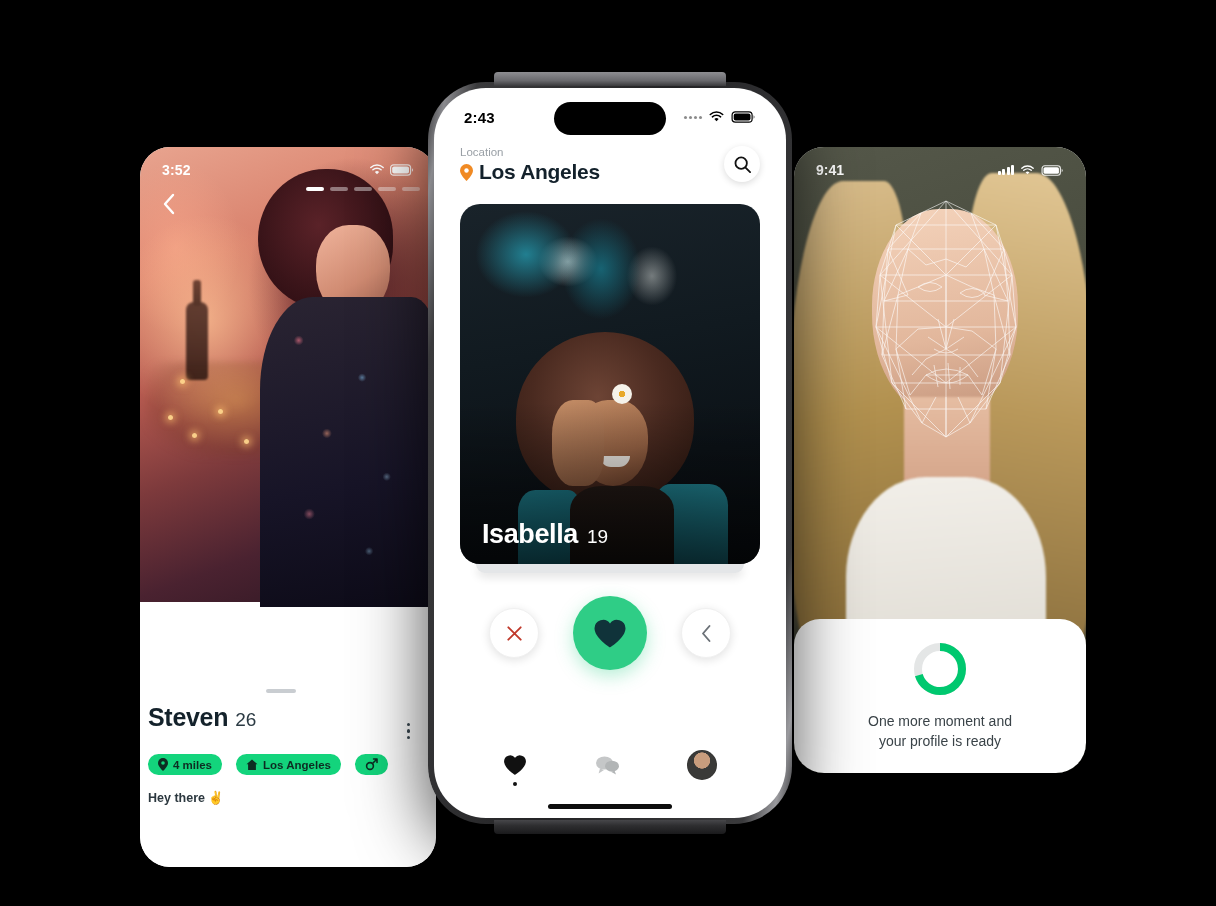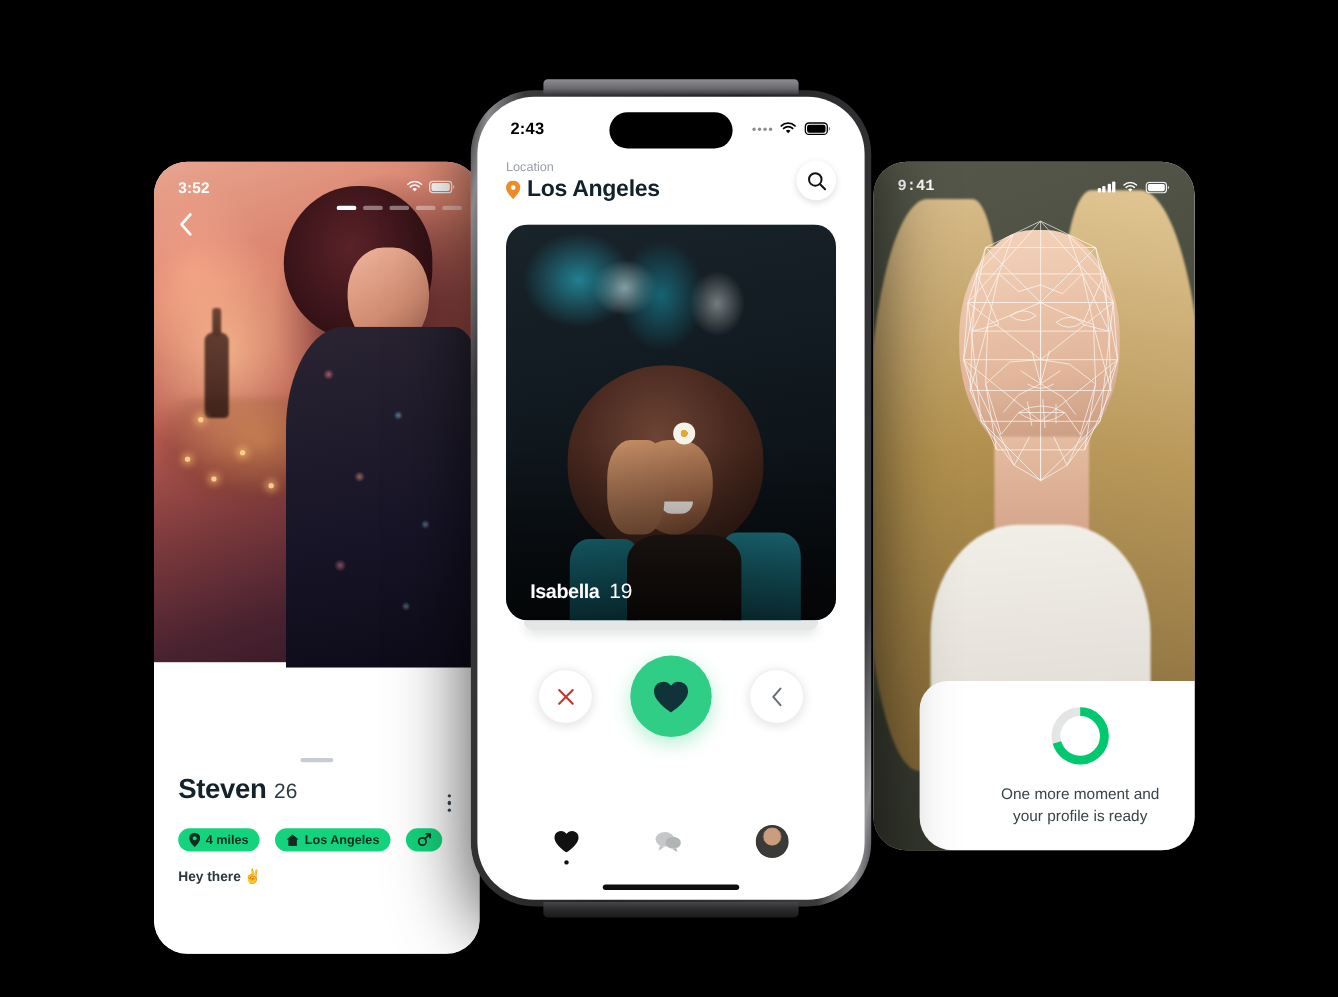--- a/index.html
+++ b/index.html
@@ -83,21 +83,21 @@
     position: absolute; left: 14px; top: 42px; width: 30px; height: 30px;
     display: flex; align-items: center; justify-content: center; cursor: pointer;
   }
   .segs { position: absolute; right: 16px; top: 40px; display: flex; gap: 6px; }
   .segs span { display:block; width: 18px; height: 4px; border-radius: 2px; background: rgba(255,255,255,.42); }
   .segs span.on { background: #fff; }
 
   .left-card {
     position: absolute; left: 0; bottom: 0; width: 100%; height: 188px;
     background: #fff; border-radius: 28px 28px 30px 30px;
-    padding: 18px 22px 0 22px;
+    padding: 18px 22px 0 8px;
   }
   .grab { width: 30px; height: 4px; border-radius: 2px; background: #c9cdd1; margin: -8px auto 10px auto; }
   .name-row { display: flex; align-items: baseline; justify-content: space-between; }
   .name-row .nm { font-size: 25px; font-weight: 700; color: #14222b; letter-spacing: -.3px; }
   .name-row .ag { font-size: 19px; font-weight: 400; color: #2b3a43; margin-left: 7px; }
   .kebab { display:flex; flex-direction:column; gap:3px; align-items:center; cursor:pointer; padding: 4px; }
   .kebab i { width:3.5px; height:3.5px; border-radius:50%; background:#3a4750; display:block; }
   .pills { display: flex; gap: 14px; margin-top: 11px; }
   .pill {
     display: inline-flex; align-items: center; gap: 5px;
@@ -146,27 +146,27 @@
     position:absolute; left:52px; top:330px; width:200px; height:250px;
     background: linear-gradient(175deg,#f2efe9,#dad6cd);
     border-radius: 40% 40% 0 0; filter: blur(.8px);
   }
   .mesh { position:absolute; left:72px; top:52px; width:160px; height:240px; }
   .right-status {
     position: absolute; top: 12px; left: 0; width: 100%; height: 22px;
     display:flex; align-items:center; justify-content:space-between;
     padding: 0 22px; color:#fff;
   }
-  .right-status .t { font-size: 14px; font-weight: 700; font-family: Liberation Mono, monospace; }
+  .right-status .t { font-size: 14px; font-weight: 700; }
   .bars { display:flex; align-items:flex-end; gap:1.5px; }
   .bars i { display:block; width:3px; background:#fff; border-radius:1px; }
   .right-card {
     position: absolute; left: 0; bottom: 0; width: 100%; height: 154px;
     background:#fff; border-radius: 26px 26px 30px 30px;
-    display:flex; flex-direction:column; align-items:center; justify-content:center; gap:14px;margin-left:42px;
+    display:flex; flex-direction:column; align-items:center; justify-content:center; gap:14px;
   }
   .right-card .msg { text-align:center; font-size: 14px; color:#3a4348; line-height:1.42; }
 
   
   #phone-center-frame {
     position: absolute; left: 428px; top: 82px; width: 364px; height: 742px;
     border-radius: 58px;
     background: linear-gradient(100deg,#2c2c2e 0%,#8a8a8e 4%,#3a3a3c 10%,#232325 50%,#3a3a3c 90%,#9a9a9e 96%,#2c2c2e 100%);
     box-shadow: 0 26px 70px rgba(0,0,0,.7);
     padding: 4px;
@@ -255,21 +255,21 @@
     background: linear-gradient(165deg,#1f7f8e,#12606e); border-radius: 28% 20% 0 0;
   }
   .c-photo .jeansR {
     position:absolute; left:196px; top:280px; width:72px; height:82px;
     background: linear-gradient(195deg,#238a99,#145f6d); border-radius: 20% 26% 0 0;
   }
   .c-photo .shade { position:absolute; inset:0; background: linear-gradient(180deg, rgba(0,0,0,0) 55%, rgba(0,0,0,.62) 100%); }
   .c-name {
     position:absolute; left:22px; bottom:14px; display:flex; align-items:baseline; color:#fff;
   }
-  .c-name .nm { font-size:18px; font-weight:700; letter-spacing:-.4px;text-align:center; }
+  .c-name .nm { font-size:27px; font-weight:700; letter-spacing:-.4px;text-align:center; }
   .c-name .ag { font-size:19px; font-weight:400; margin-left:9px; }
   .stack {
     position:absolute; left:42px; top:476px; width:268px; height:9px;
     background:#e4e6e8; border-radius:0 0 16px 16px;
     box-shadow: 0 4px 10px rgba(0,0,0,.12);
   }
 
   .actions {
     position:absolute; left:0; top:508px; width:100%;
     display:flex; align-items:center; justify-content:center; gap:34px;

